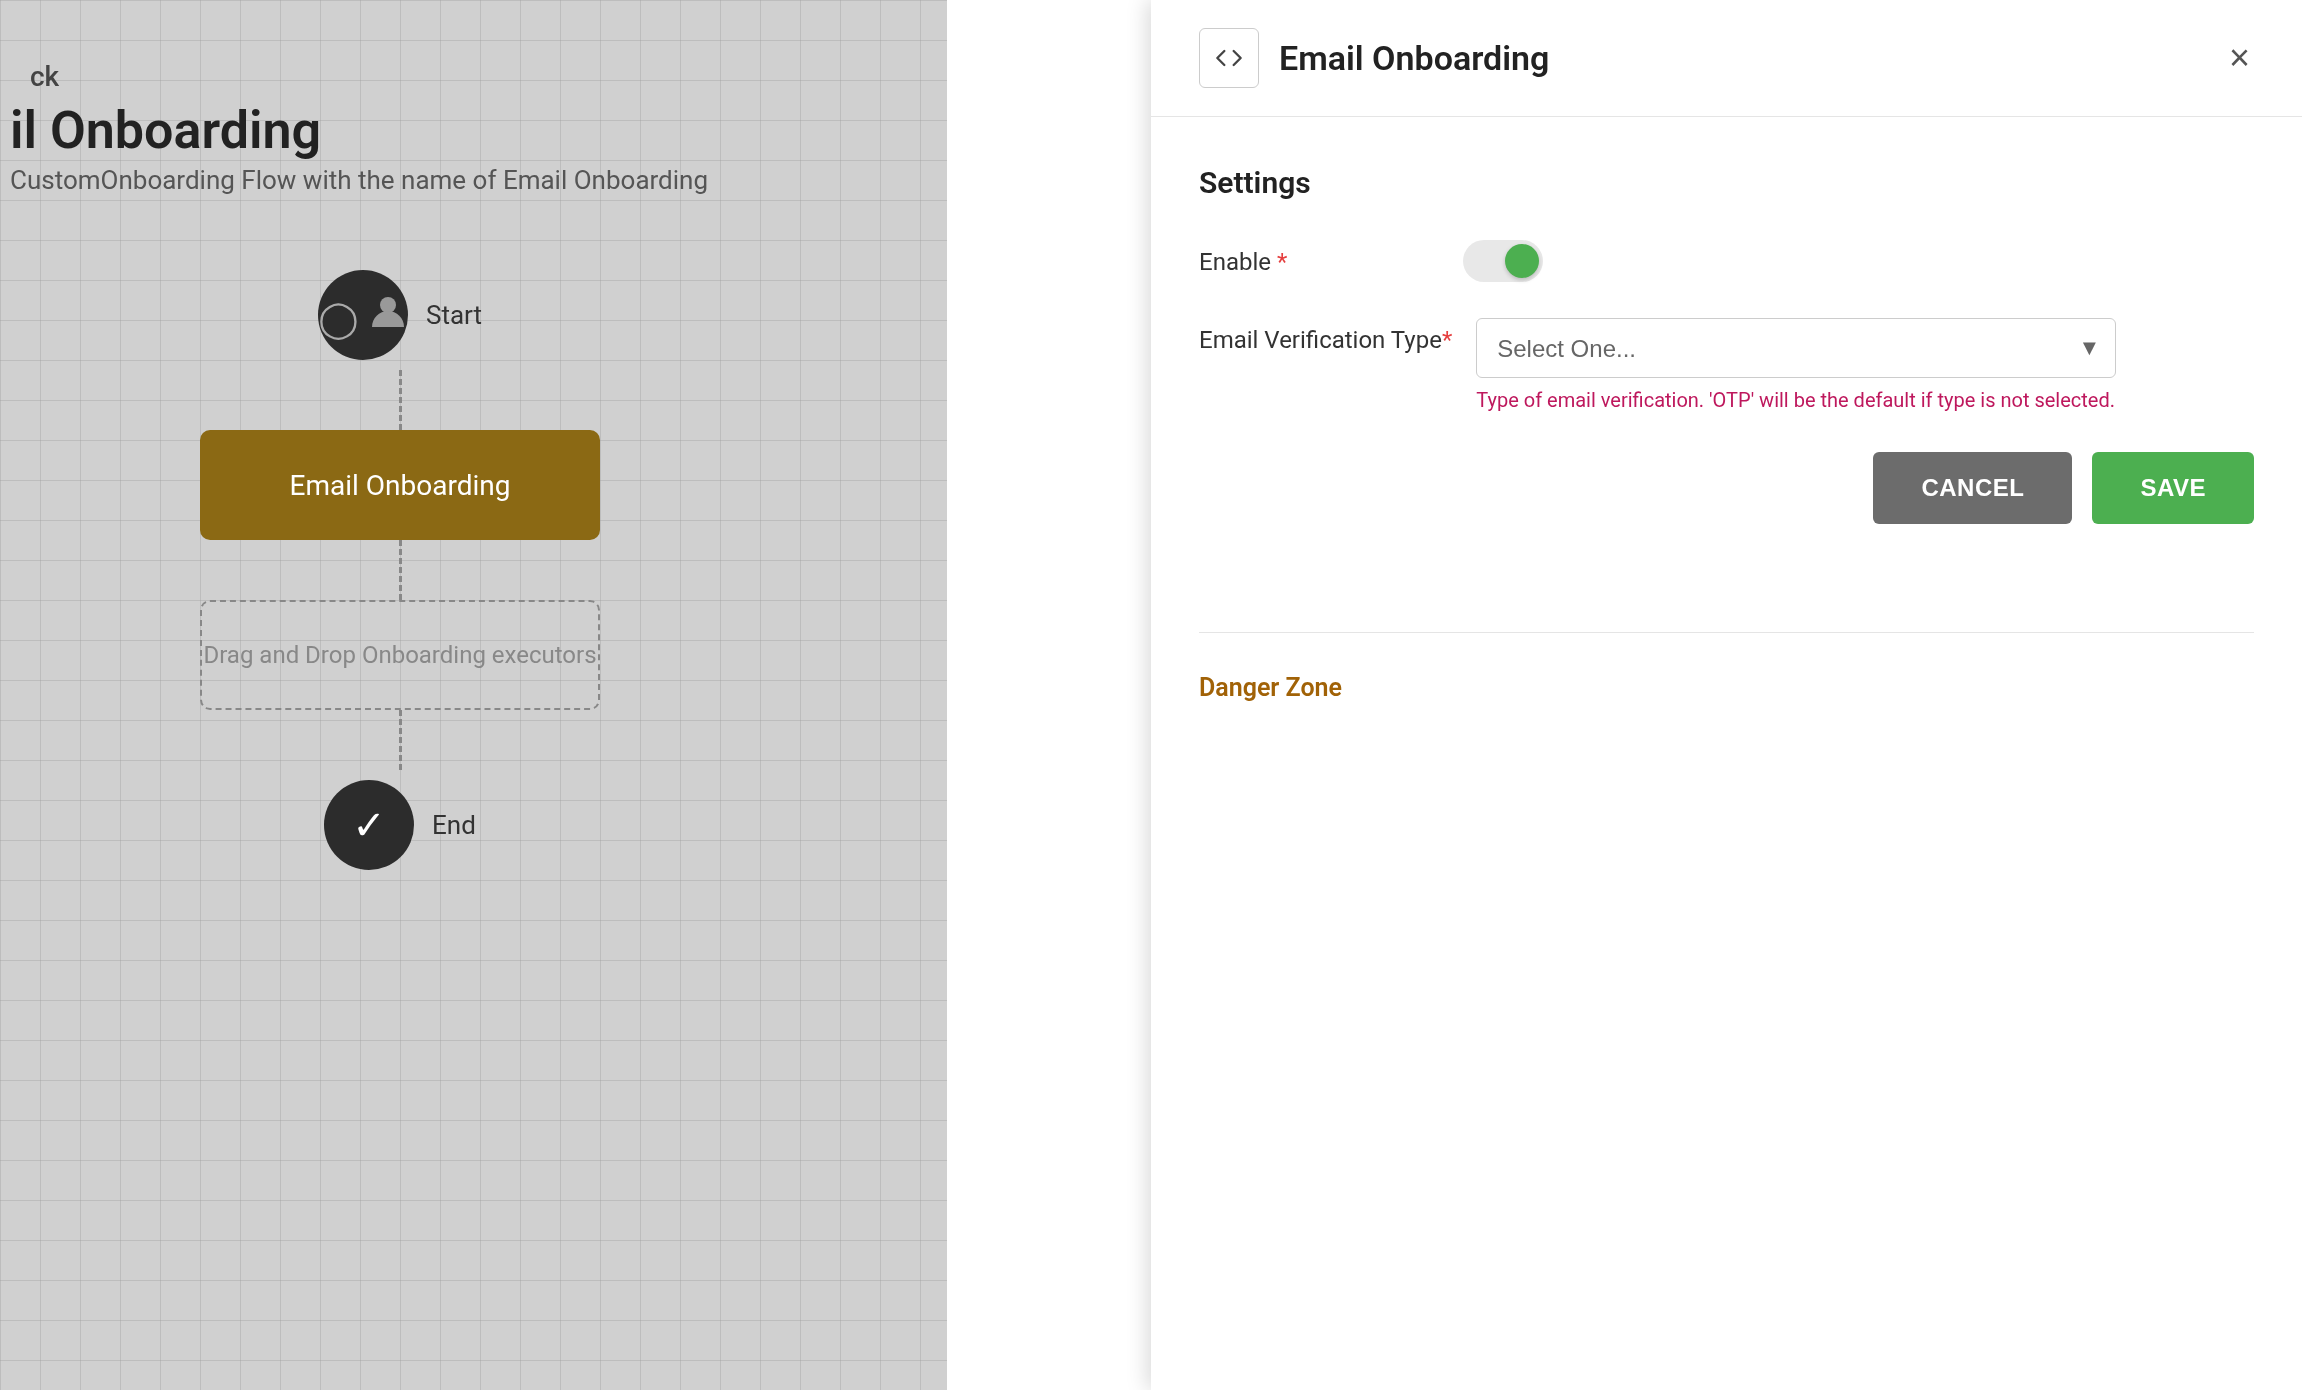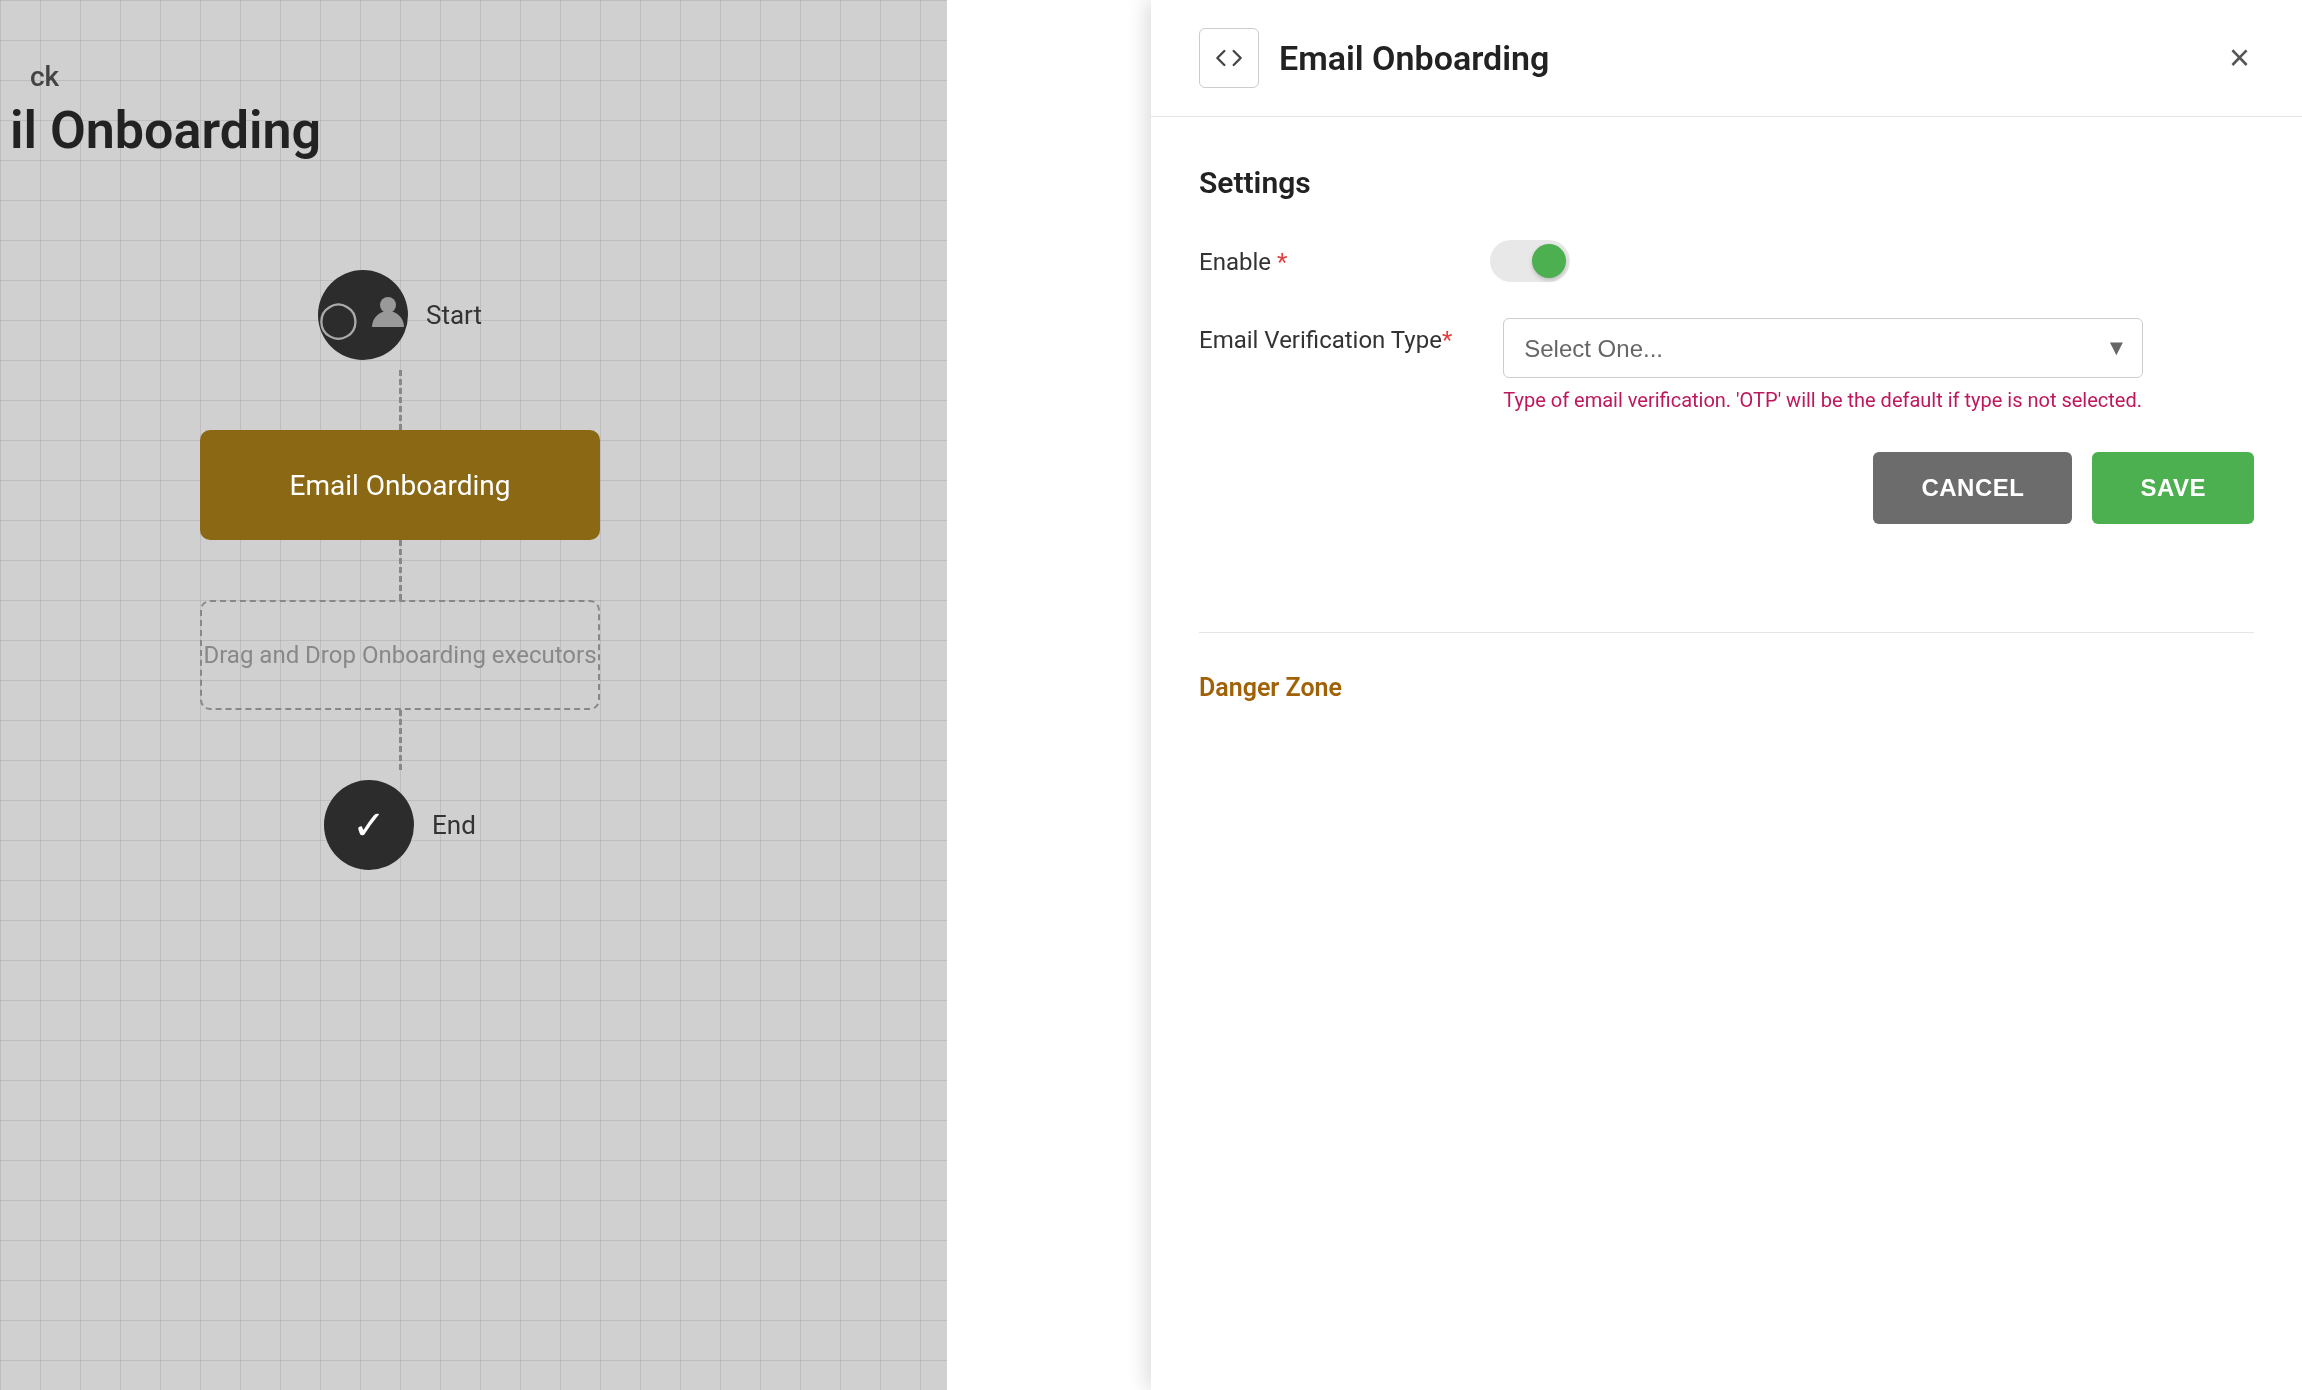--- a/index.html
+++ b/index.html
@@ -217,21 +217,21 @@
     .section-title {
       font-size: 30px;
       font-weight: 600;
       color: #222;
       margin-bottom: 40px;
     }
 
     .form-row {
       display: flex;
       align-items: flex-start;
-      gap: 51px;
+      gap: 24px;
       margin-bottom: 36px;
     }
 
     .form-label {
       font-size: 24px;
       color: #333;
       min-width: 240px;
       padding-top: 8px;
     }
 
@@ -388,20 +388,21 @@
     }
   </style>
 </head>
 <body>
 
 <div class="background-panel">
   <div class="grid-overlay"></div>
 
   <span class="back-link">ck</span>
   <span class="flow-title">il Onboarding</span>
+  <span class="flow-subtitle">CustomOnboarding Flow with the name of Email Onboarding</span>
 
   <div class="flow-diagram">
 
     <div class="node-start">
       <div class="circle-node">
         <span class="user-icon">◯
           <svg width="40" height="40" viewBox="0 0 40 40" fill="none">
             <circle cx="20" cy="14" r="8" fill="#999"></circle>
             <path d="M4 36c0-8.8 7.2-16 16-16s16 7.2 16 16" fill="#999"></path>
           </svg>

